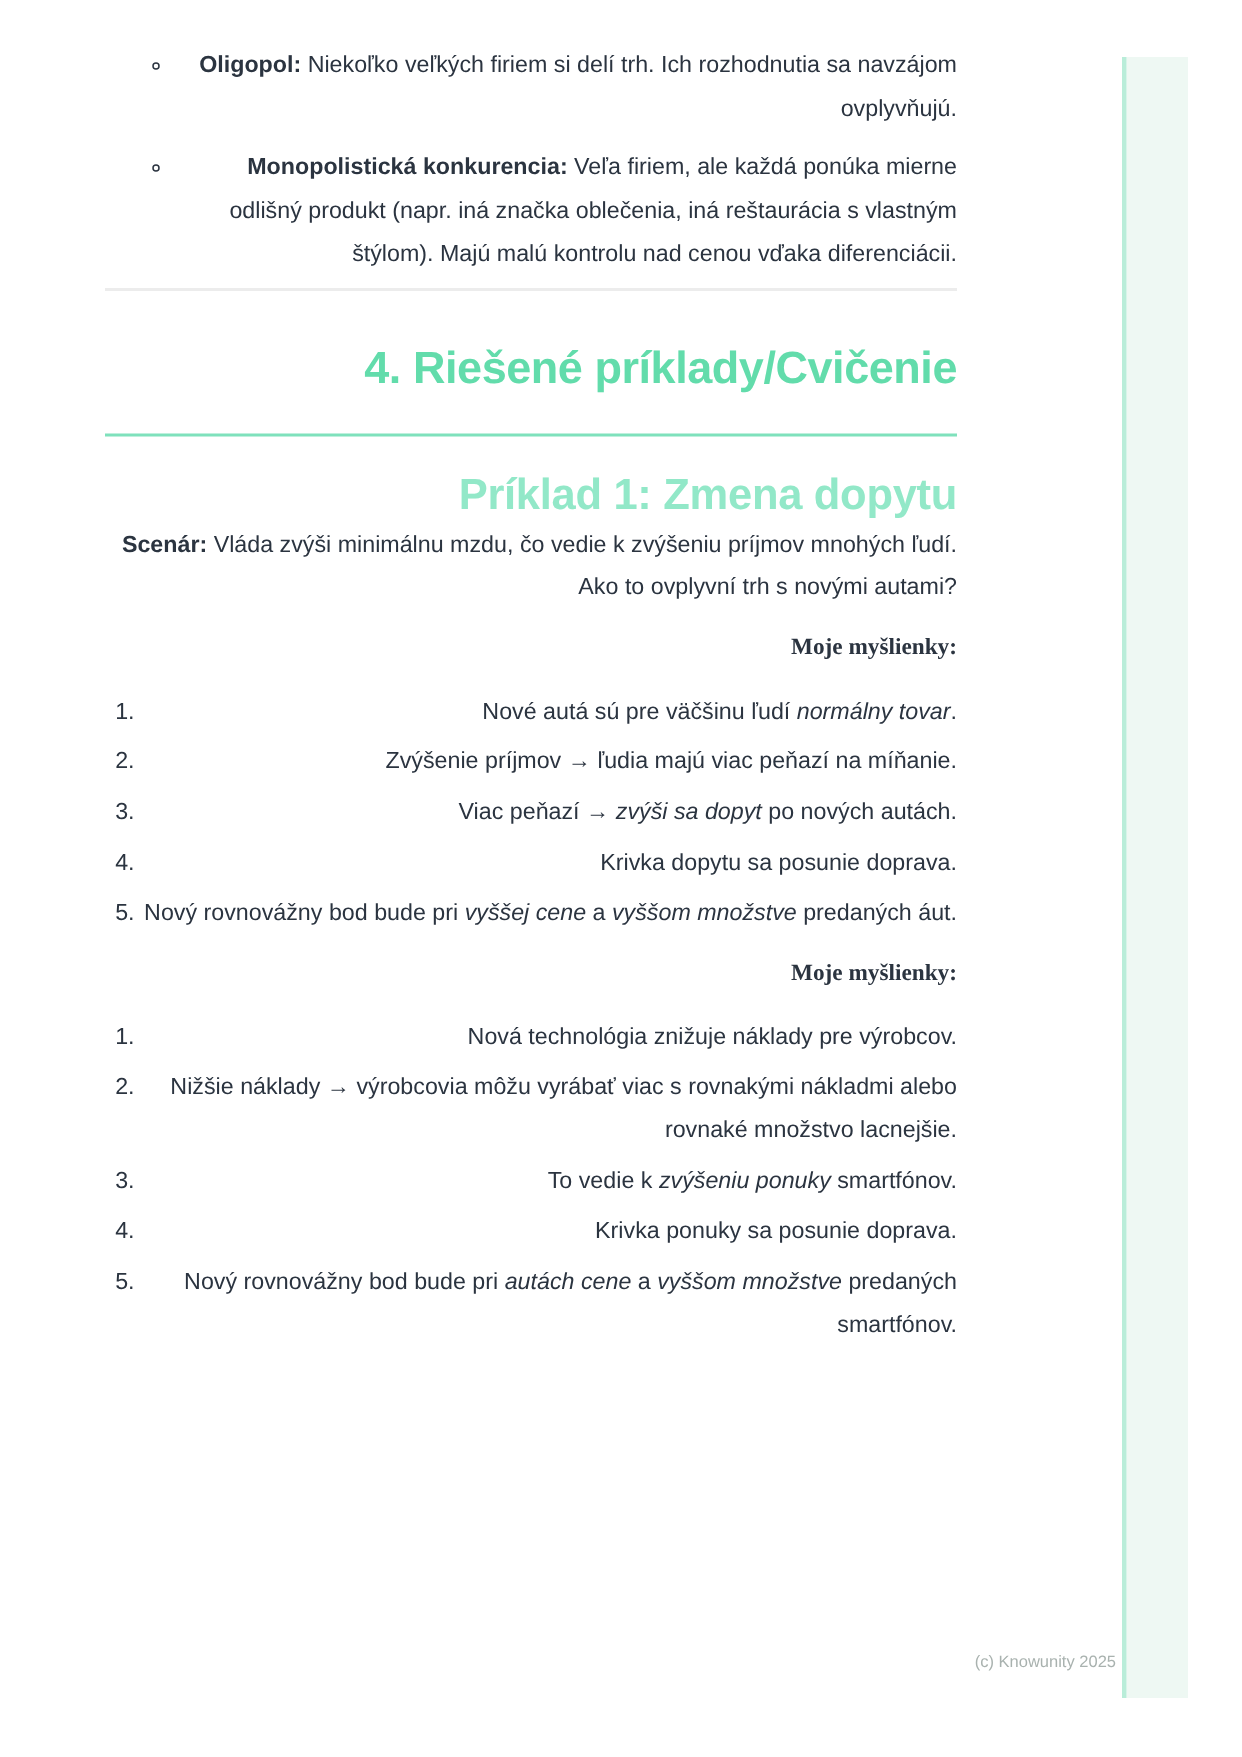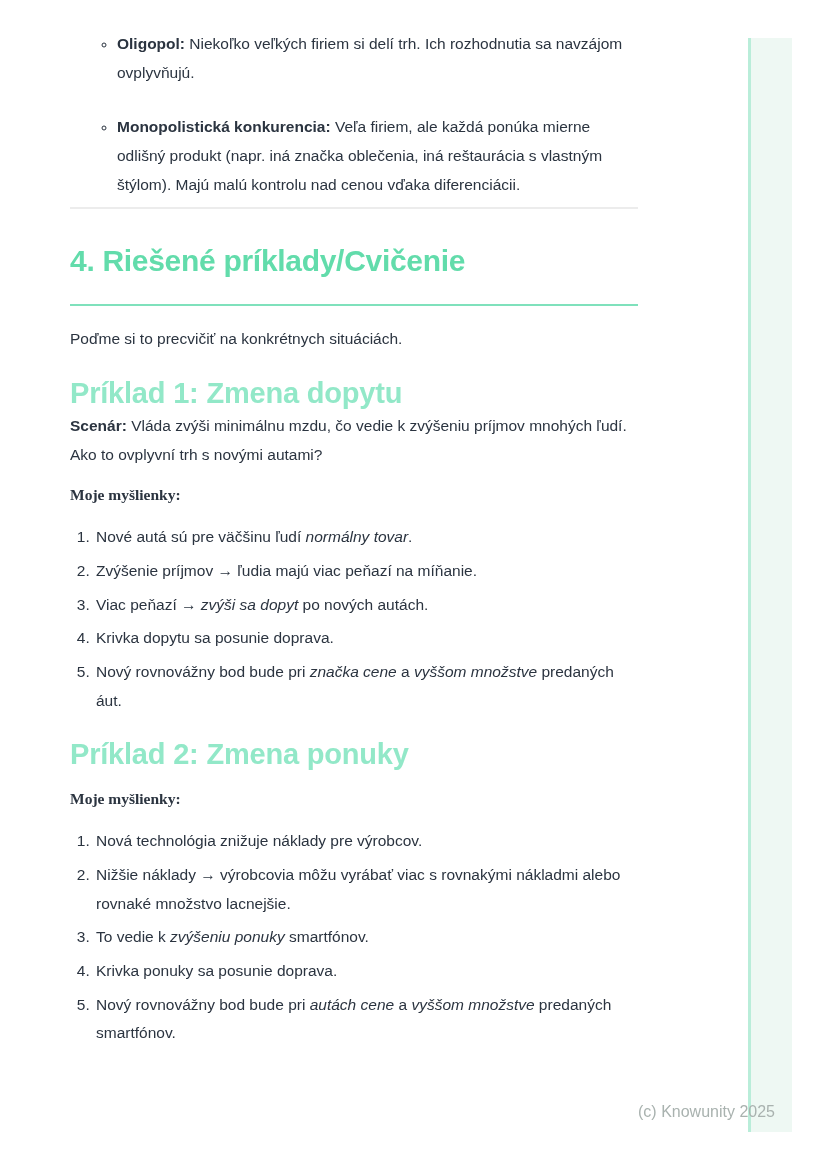--- a/index.html
+++ b/index.html
@@ -8,37 +8,38 @@
   .page {
     position: relative;
     width: 812px;
     height: 1171px;
     background: #ffffff;
     overflow: hidden;
     font-family: "Liberation Sans", sans-serif;
     color: var(--text, #2b3440);
     font-size: 15.5px;
     line-height: 1.85;
+    text-align: right;
   }
 
   .content {
     position: absolute;
     left: 70px;
     top: 0;
     width: 568px;
   }
 
   p { margin: 0; }
 
   ul.bullet-list {
     margin: 30px 0 0;
     padding-left: 47px;
     list-style: circle;
   }
-  ul.bullet-list li + li { margin-top: 26px; }
+  ul.bullet-list li + li { margin-top: 11px; }
   ul.bullet-list li::marker { color: var(--text, #2b3440); font-size: 13px; }
 
   .divider {
     border: none;
     border-top: 2px solid var(--divider, #ececec);
     margin: 8px 0 0;
   }
 
   h1 {
     margin: 33px 0 0;
@@ -88,60 +89,58 @@
     left: 748px;
     top: 38px;
     width: 3px;
     height: 1094px;
     background: var(--edge-line, #b9edd9);
   }
 
   .footer-watermark {
     position: absolute;
     top: 1101px;
-    right: 37px;
-    font-size: 16px;
+    right: 68px;
+    font-size: 11px;
     line-height: 1.4;
     color: var(--muted, #a9b2af);
     z-index: 2;
   }
 </style>
 </head>
 <body>
 
 <div class="page">
   <div class="content">
 
     <ul class="bullet-list">
       <li><strong>Oligopol:</strong><span> Niekoľko veľkých firiem si delí trh. Ich rozhodnutia sa navzájom ovplyvňujú.</span></li>
       <li><strong>Monopolistická konkurencia:</strong><span> Veľa firiem, ale každá ponúka mierne odlišný produkt (napr. iná značka oblečenia, iná reštaurácia s vlastným štýlom). Majú malú kontrolu nad cenou vďaka diferenciácii.</span></li>
     </ul>
 
     <hr class="divider">
 
     <h1>4. Riešené príklady/Cvičenie</h1>
 
-    <p class="intro">Poďme si to precvičiť na konkrétnych situáciách.</p>
 
     <h2>Príklad 1: Zmena dopytu</h2>
 
     <p class="scenario"><strong>Scenár:</strong><span> Vláda zvýši minimálnu mzdu, čo vedie k zvýšeniu príjmov mnohých ľudí. Ako to ovplyvní trh s novými autami?</span></p>
 
     <p class="thoughts">Moje myšlienky:</p>
 
     <ol class="steps">
       <li><span>Nové autá sú pre väčšinu ľudí </span><em>normálny tovar</em><span>.</span></li>
       <li><span>Zvýšenie príjmov → ľudia majú viac peňazí na míňanie.</span></li>
       <li><span>Viac peňazí → </span><em>zvýši sa dopyt</em><span> po nových autách.</span></li>
       <li><span>Krivka dopytu sa posunie doprava.</span></li>
-      <li><span>Nový rovnovážny bod bude pri </span><em>značka cene</em><span> a </span><em>vyššom množstve</em><span> predaných áut.</span></li>
+      <li><span>Nový rovnovážny bod bude pri </span><em>vyššej cene</em><span> a </span><em>vyššom množstve</em><span> predaných áut.</span></li>
     </ol>
 
 
-    <h2>Príklad 2: Zmena ponuky</h2>
 
 
     <p class="thoughts">Moje myšlienky:</p>
 
     <ol class="steps">
       <li><span>Nová technológia znižuje náklady pre výrobcov.</span></li>
       <li><span>Nižšie náklady → výrobcovia môžu vyrábať viac s rovnakými nákladmi alebo rovnaké množstvo lacnejšie.</span></li>
       <li><span>To vedie k </span><em>zvýšeniu ponuky</em><span> smartfónov.</span></li>
       <li><span>Krivka ponuky sa posunie doprava.</span></li>
       <li><span>Nový rovnovážny bod bude pri </span><em>autách cene</em><span> a </span><em>vyššom množstve</em><span> predaných smartfónov.</span></li>

